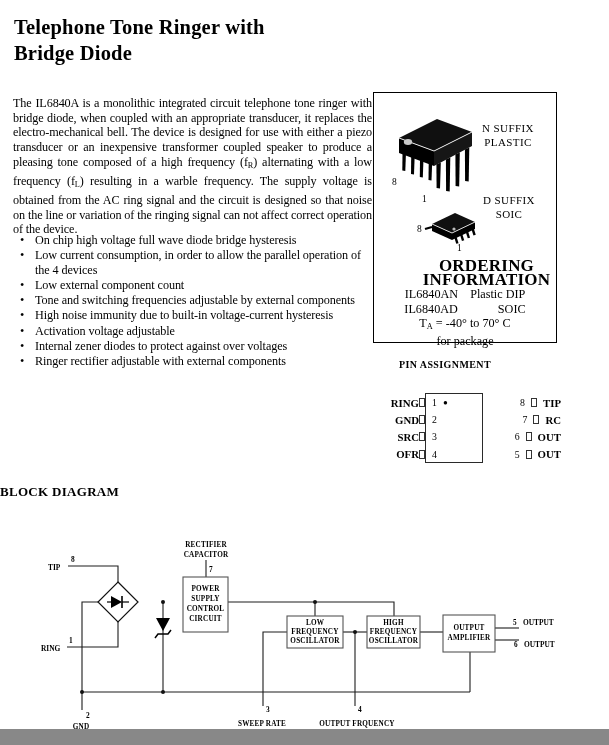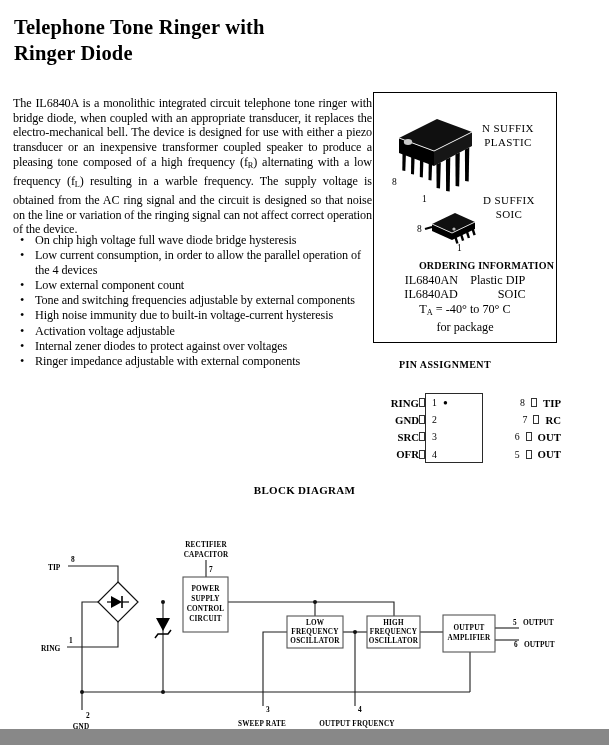--- a/index.html
+++ b/index.html
@@ -25,52 +25,52 @@
   .features { left:13px; top:233px; width:360px; font-size:12.2px; line-height:15.1px; letter-spacing:-0.1px; }
   .feat { display:flex; }
   .feat .b { width:22px; padding-left:7px; }
   .feat .t { flex:1; }
 
   .pkgbox { left:373px; top:92px; width:184px; height:251px; border:1.5px solid #000; }
   .pkg-svg { position:absolute; left:0; top:0; }
   .pkg-text { font-family:"Liberation Serif",serif; font-size:11px; fill:#000; text-anchor:middle; letter-spacing:0.4px; }
   .pkg-num { font-family:"Liberation Serif",serif; font-size:9.5px; fill:#000; }
   .ordering { position:absolute; left:0; top:166px; width:100%; text-align:center; font-size:12.2px; line-height:14.2px; }
-  .ord-h { font-size:10px; font-weight:bold; letter-spacing:0.2px;margin-left:43px; }
+  .ord-h { font-size:17px; font-weight:bold; letter-spacing:0.2px;margin-left:43px; }
   .ord-row { display:flex; justify-content:center; }
   .ord-row .pkg1 { margin-left:12px;font-family:Liberation Serif, serif; }
   .ord-row .pkg2 { margin-left:40px; }
 
   .pin-head { left:399px; top:359px; font-size:10px; font-weight:bold; letter-spacing:0.4px; }
   .pin-diagram { left:381px; top:389px; width:180px; height:78px; }
   .pin-body { position:absolute; left:44px; top:4px; width:58px; height:70px; border:1.5px solid #2a2a2a; }
   .pin-rows { position:absolute; left:0; top:5px; width:180px; }
   .pin-row { height:17.2px; display:flex; align-items:center; }
   .pl-label { width:38px; text-align:right; font-weight:bold; font-size:10.8px; }
   .pin-sq { width:6px; height:9px; border:1px solid #333; background:#fff; flex:none; }
   .pl-num { width:11px; margin-left:7px; font-size:9.8px; }
   .pl-dot { width:10px; font-size:8px; }
   .sp { flex:1; }
   .pr-num { font-size:9.8px; margin-right:6px; }
   .pr-label { padding-left:6px; font-weight:bold; font-size:10.8px; }
 
-  .block-head { left:0; right:0; top:484px; text-align:center; font-size:11px; font-weight:bold; letter-spacing:0.3px; }
+  .block-head { left:0; right:0; top:484px; font-size:13px; font-weight:bold; letter-spacing:0.3px; }
   .block-svg { position:absolute; left:0; top:510px; }
   .wire { stroke:#1c1c1c; stroke-width:1.1; fill:none; }
   .bdbox { fill:#fff; stroke:#555; stroke-width:1.1; }
   .bd-t { font-family:"Liberation Serif",serif; font-size:7.2px; font-weight:bold; fill:#000; text-anchor:middle; letter-spacing:0.2px; }
   .bd-p { font-family:"Liberation Serif",serif; font-size:7.4px; font-weight:bold; fill:#000; }
   .dot { fill:#111; }
 </style>
 </head>
 <body>
 
 <div class="page">
 
-  <h1 class="abs title"><span>Telephone Tone Ringer with</span><br><span>Ringer Diode</span></h1>
+  <h1 class="abs title"><span>Telephone Tone Ringer with</span><br><span>Bridge Diode</span></h1>
 
 
   <p class="abs desc"><span>The IL6840A is a monolithic integrated circuit telephone tone ringer with bridge diode, when coupled with an appropriate transducer, it replaces the electro-mechanical bell. The device is designed for use with either a piezo transducer or an inexpensive transformer coupled speaker to produce a pleasing tone composed of a high frequency (f</span><sub>R</sub><span>) alternating with a low frequency (f</span><sub>L</sub><span>) resulting in a warble frequency. The supply voltage is obtained from the AC ring signal and the circuit is designed so that noise on the line or variation of the ringing signal can not affect correct operation of the device.</span></p>
 
   <div class="abs features">
     <div class="feat">
         <span class="b">•</span>
         <span class="t">On chip high voltage full wave diode bridge hysteresis</span>
       </div>
     <div class="feat">
@@ -92,21 +92,21 @@
     <div class="feat">
         <span class="b">•</span>
         <span class="t">Activation voltage adjustable</span>
       </div>
     <div class="feat">
         <span class="b">•</span>
         <span class="t">Internal zener diodes to protect against over voltages</span>
       </div>
     <div class="feat">
         <span class="b">•</span>
-        <span class="t">Ringer impedance adjustable with external components</span>
+        <span class="t">Ringer rectifier adjustable with external components</span>
       </div>
   </div>
 
   <div class="abs pkgbox">
     <svg class="pkg-svg" width="184" height="164" viewBox="0 0 184 164">
 
       <g>
         <polygon points="25,45 63,26 98,39 60,58" fill="#101010"></polygon>
         <polygon points="25,45 60,58 60,73 25,60" fill="#000"></polygon>
         <polygon points="60,58 98,39 98,53 60,73" fill="#161616"></polygon>

